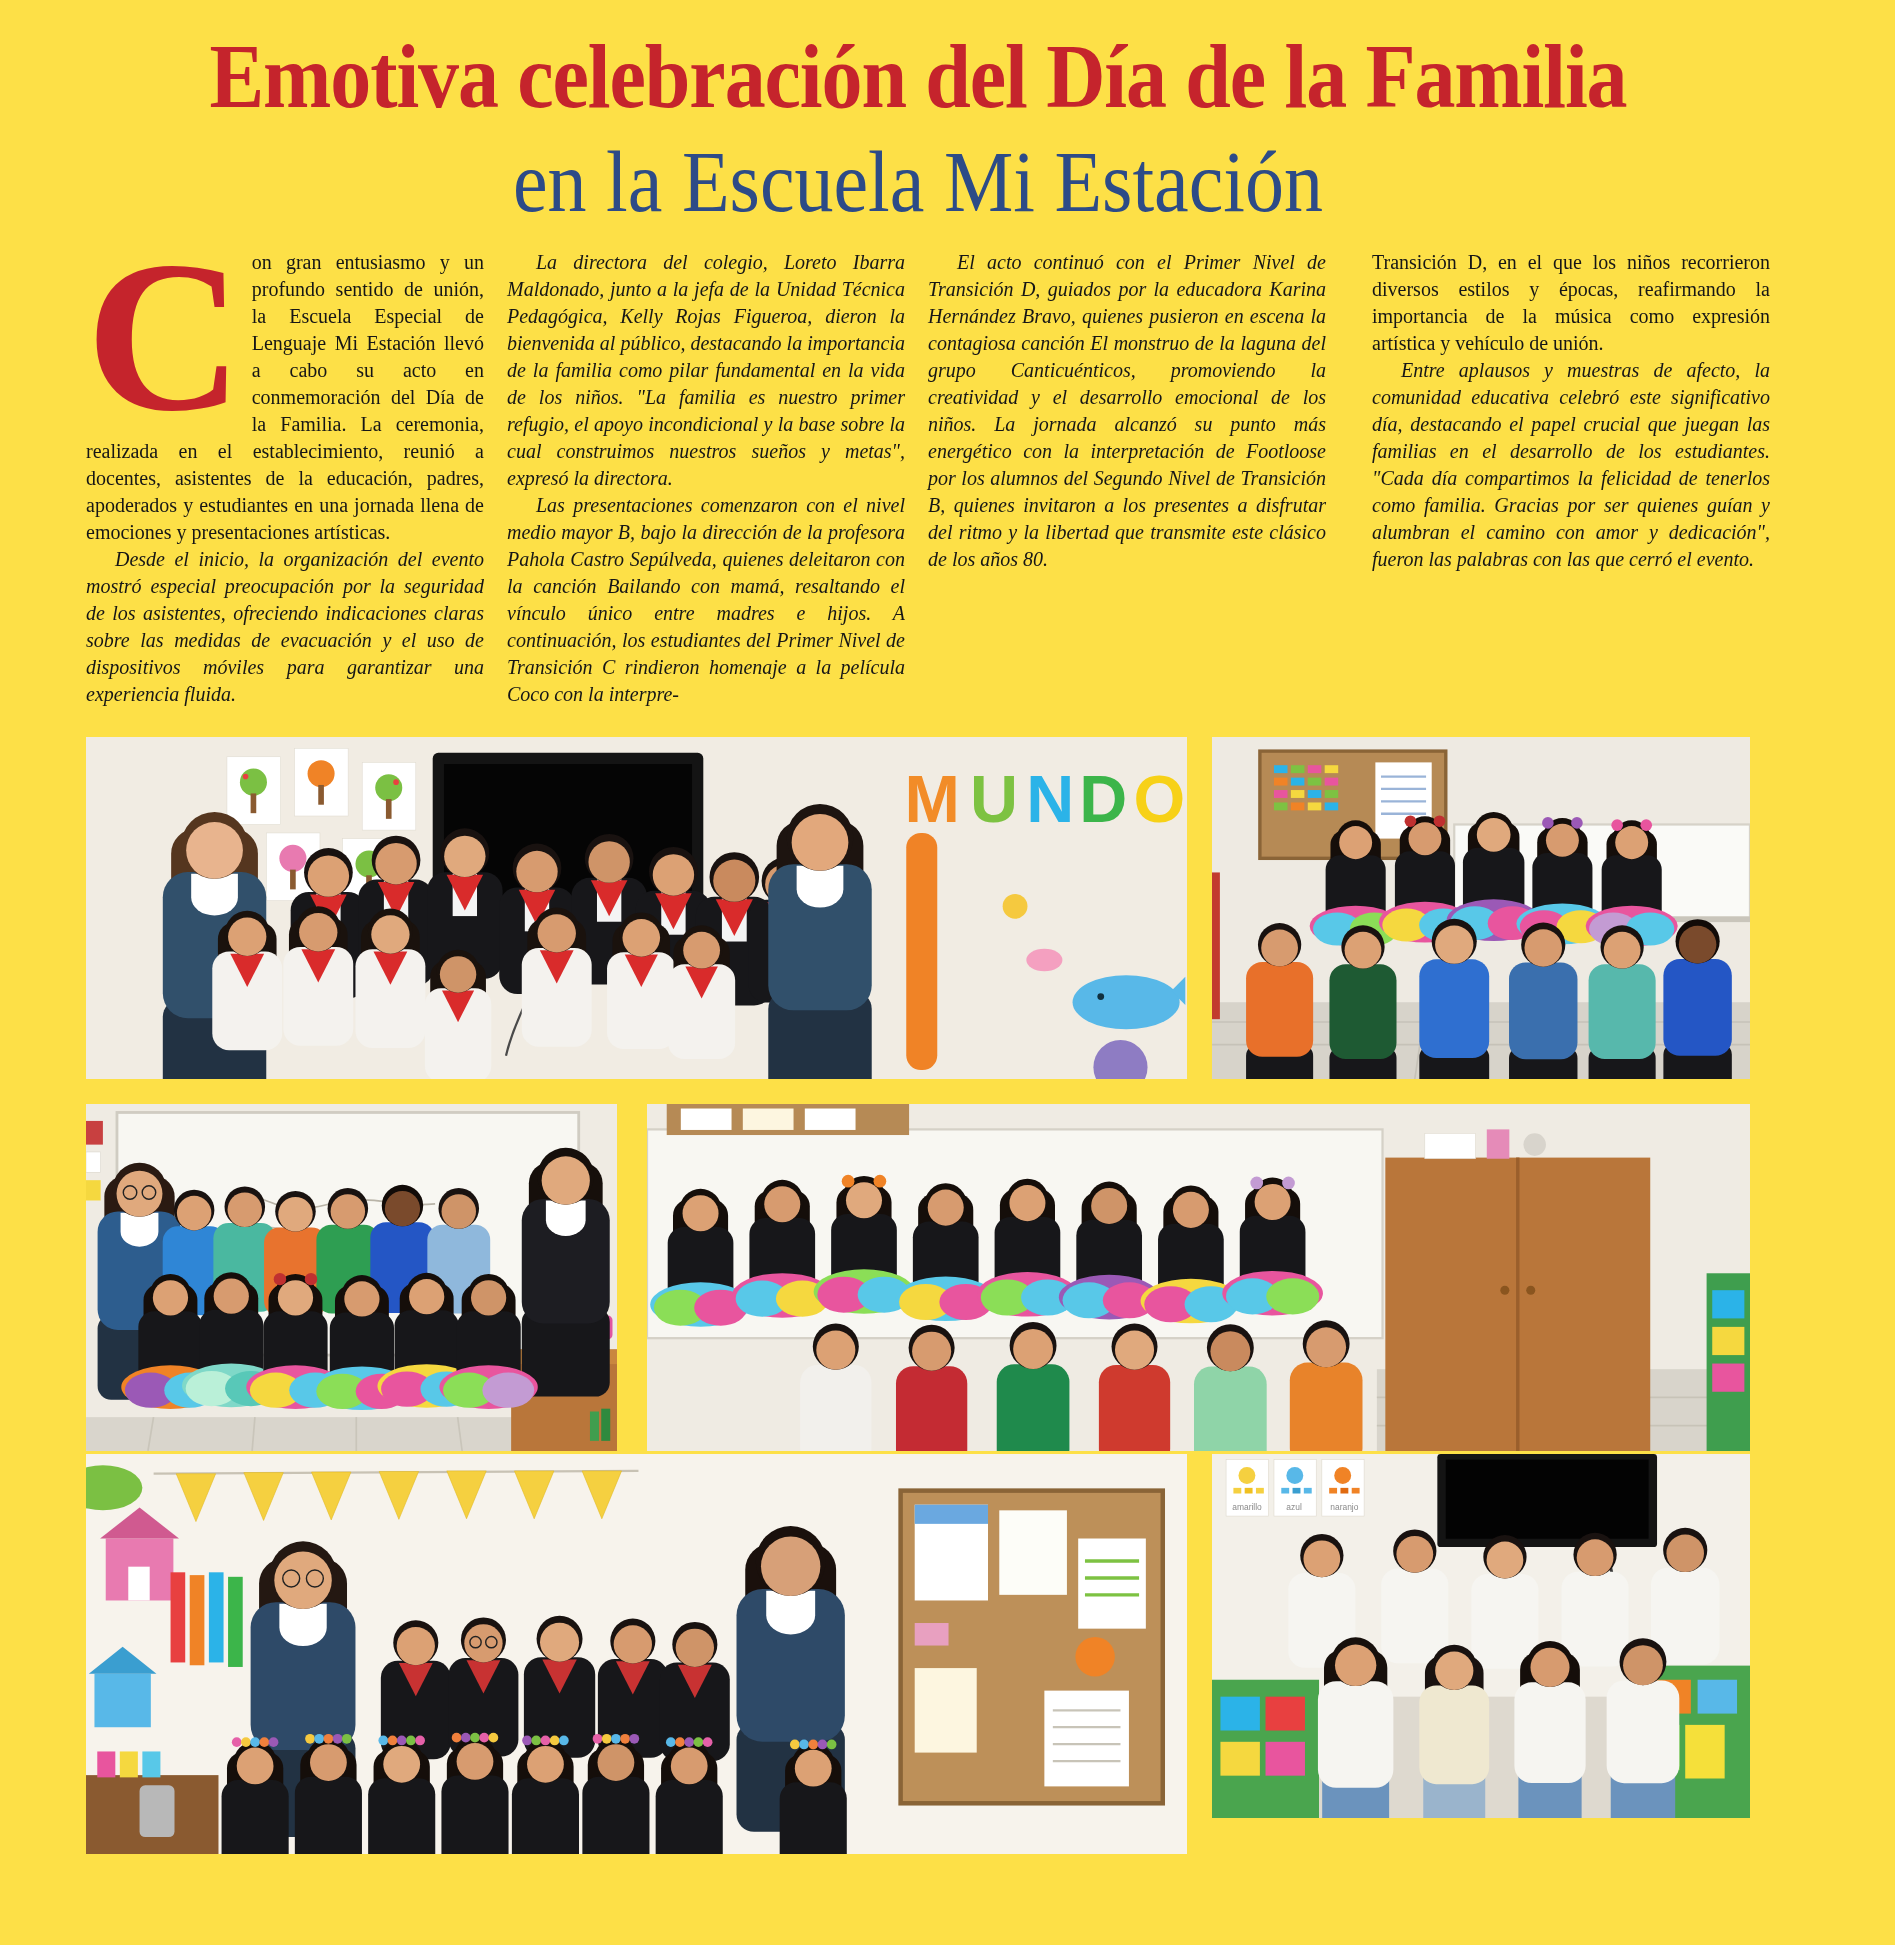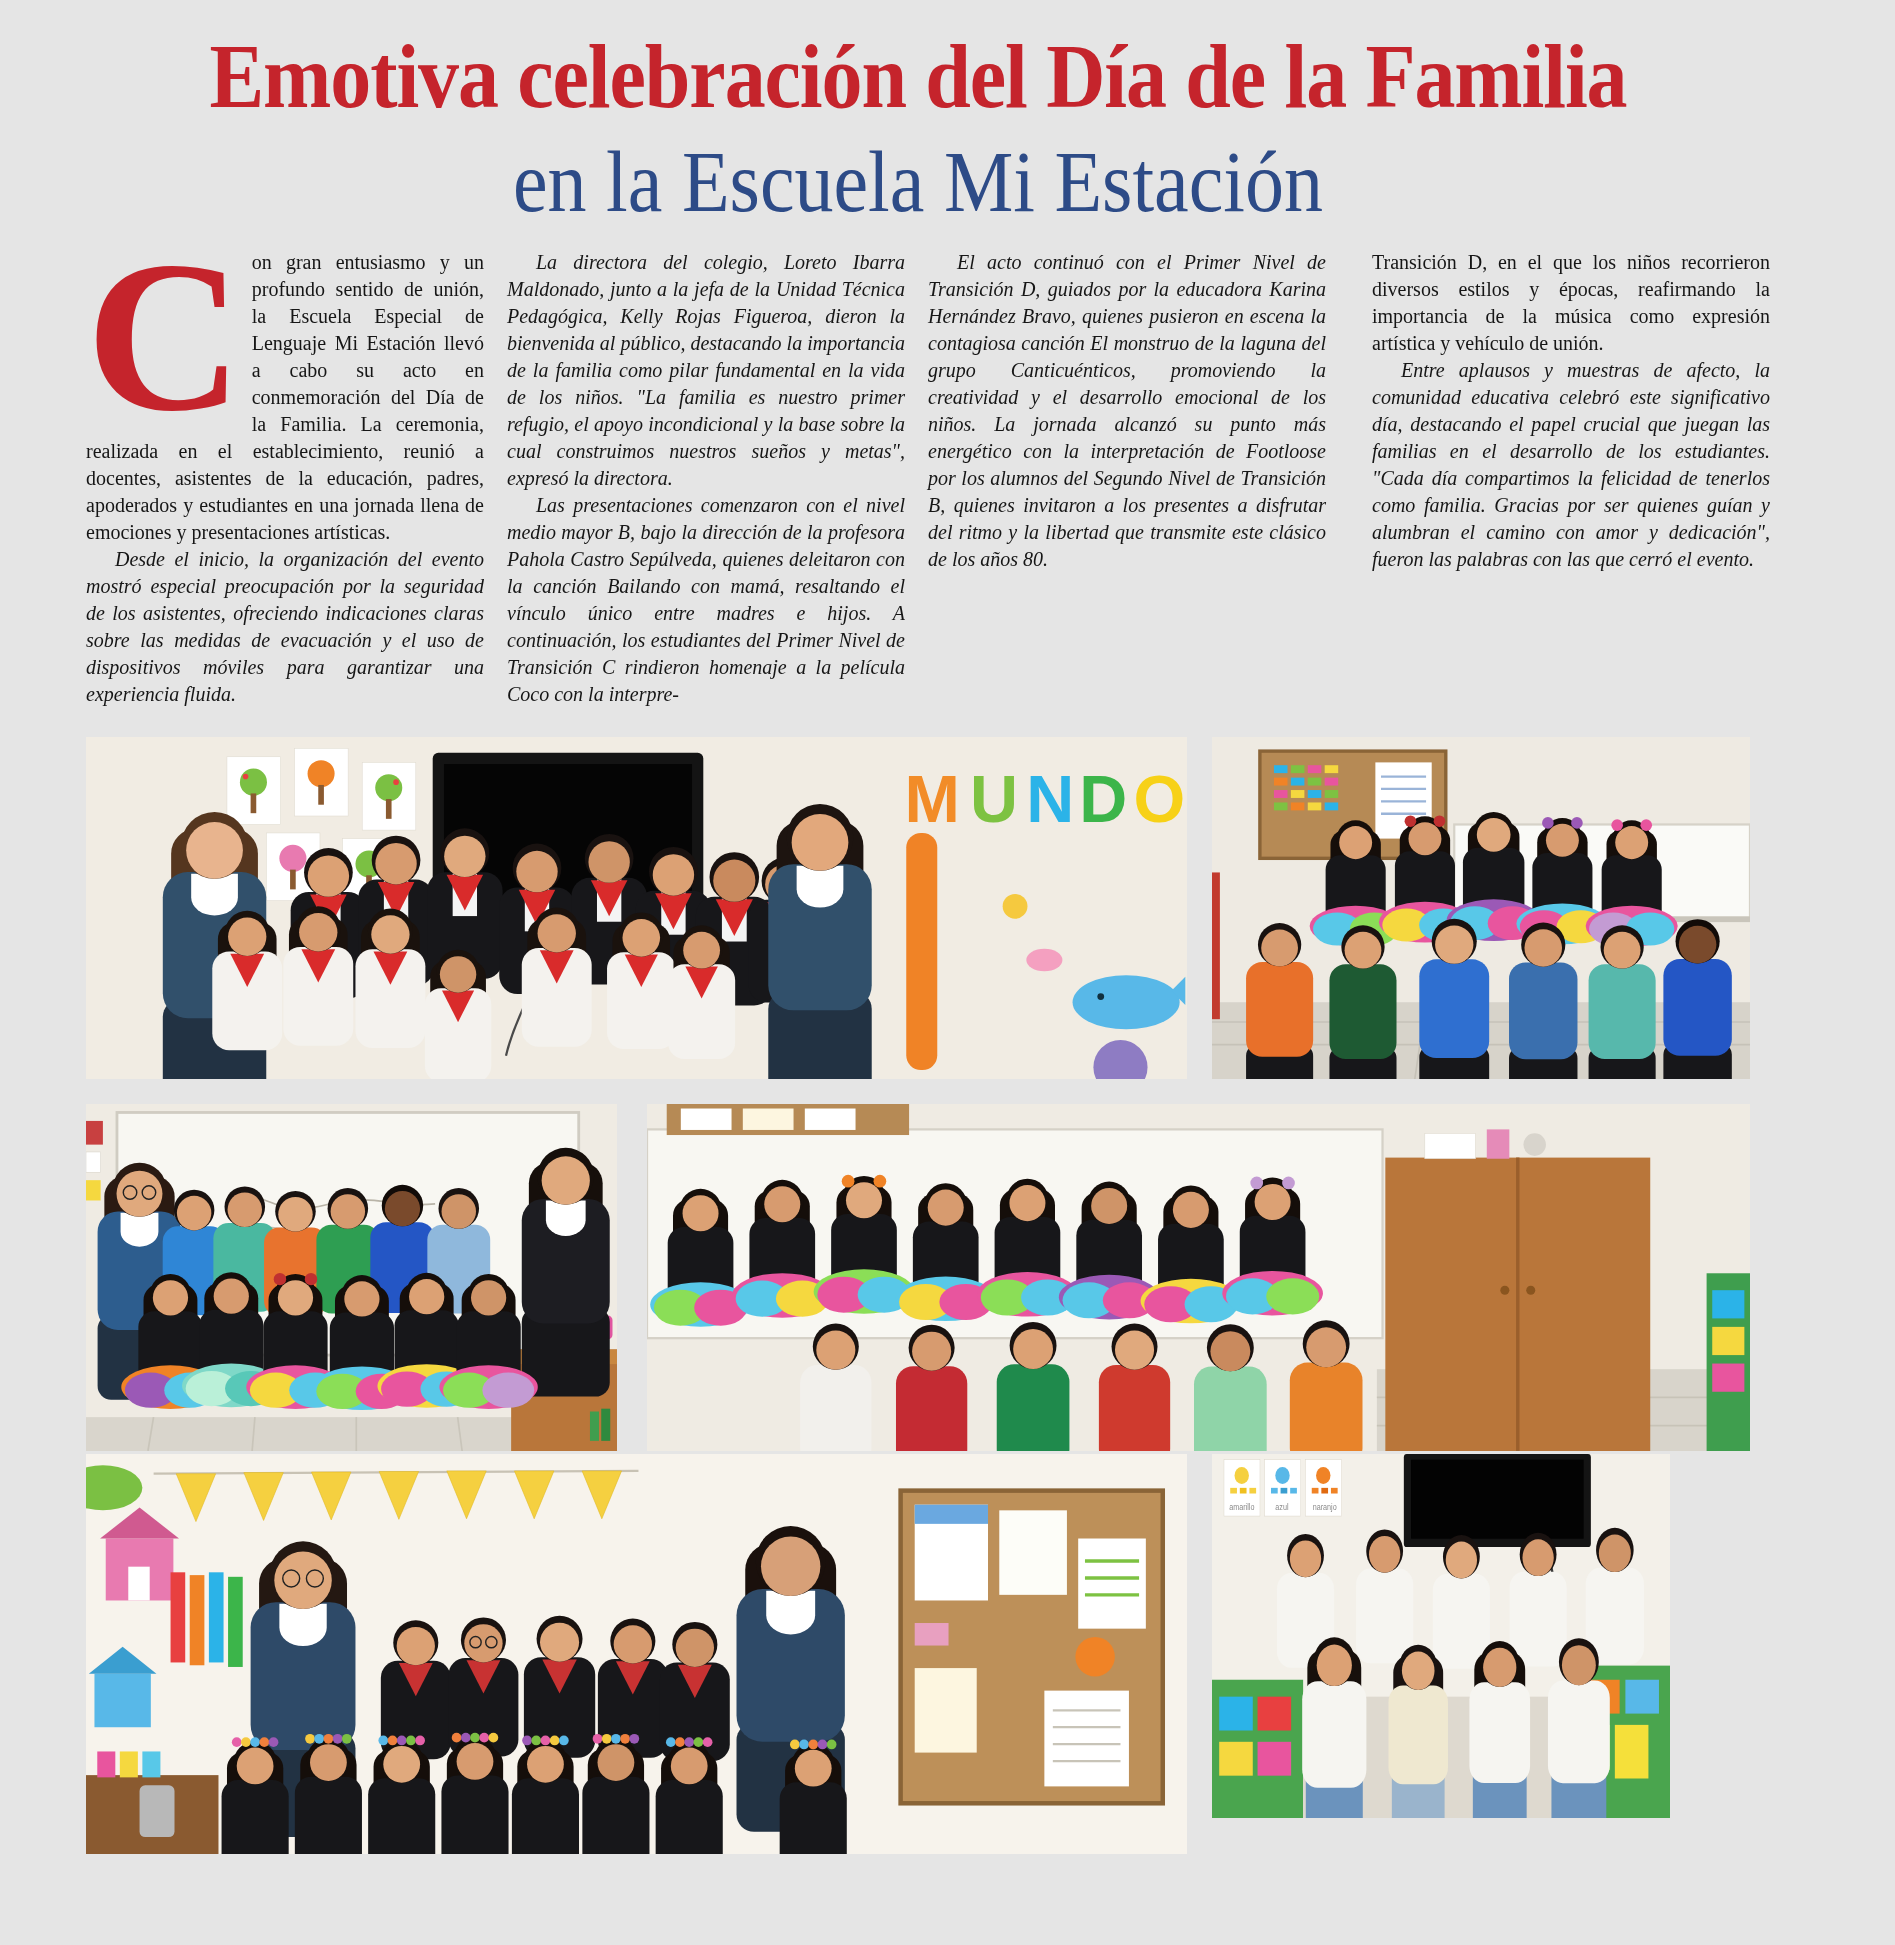--- a/index.html
+++ b/index.html
@@ -1,16 +1,16 @@
 <!DOCTYPE html>
 <html style="font-size:9px"><head>
 <meta charset="utf-8">
 <style>
   html,body{margin:0;padding:0;background:#ffffff;}
-  #page{position:relative;width:1896px;height:1946px;background:#e5e5e5;overflow:hidden;
+  #page{position:relative;width:1896px;height:1946px;background:#fde047;overflow:hidden;
         font-family:"Liberation Serif",serif;}
   .title1{position:absolute;left:86px;width:1664px;top:24px;text-align:center;
           font-size:82px;font-weight:bold;color:#c5242c;letter-spacing:-1.1px;
           transform:scaleY(1.12);transform-origin:center top;white-space:nowrap;}
   .title2{position:absolute;left:86px;width:1664px;top:133px;text-align:center;
           font-size:78px;font-weight:normal;color:#2d4b87;letter-spacing:0px;
           transform:scaleY(1.10);transform-origin:center top;white-space:nowrap;}
   .col{position:absolute;top:249px;width:398px;font-size:20px;line-height:27px;
        color:#161616;text-align:justify;}
   .col p{margin:0;padding:0;}
@@ -695,21 +695,21 @@
           <circle cx="1290" cy="557.76" r="32.64" fill="#dca174"></circle>
           <circle cx="1257.36" cy="515.52" r="8.64" fill="#f5c93f"></circle>
           <circle cx="1273.68" cy="515.52" r="8.64" fill="#58b8e8"></circle>
           <circle cx="1290" cy="515.52" r="8.64" fill="#f0803c"></circle>
           <circle cx="1306.32" cy="515.52" r="8.64" fill="#9b59b6"></circle>
           <circle cx="1322.64" cy="515.52" r="8.64" fill="#7bc043"></circle>
         </g>
     </svg>
   </div>
 
-  <div class="photo" style="left:1212px;top:1454px;width:458px;height:364px">
+  <div class="photo" style="left:1212px;top:1454px;width:538px;height:364px">
     <svg viewBox="0 0 955 645" preserveAspectRatio="none">
       <rect x="0" y="0" width="955" height="645" fill="#f3f0e9"></rect>
       <g>
         <rect x="400" y="0" width="390" height="165" rx="6" fill="#141414"></rect>
         <rect x="415" y="10" width="360" height="140" fill="#030303"></rect>
         <path d="M700,165 C 720,260 740,340 752,420" stroke="#3a3a3a" stroke-width="5" fill="none"></path>
       </g>
       <g>
         <g>
           <rect x="25" y="10" width="75" height="100" fill="#ffffff" stroke="#ddd8cc"></rect>

